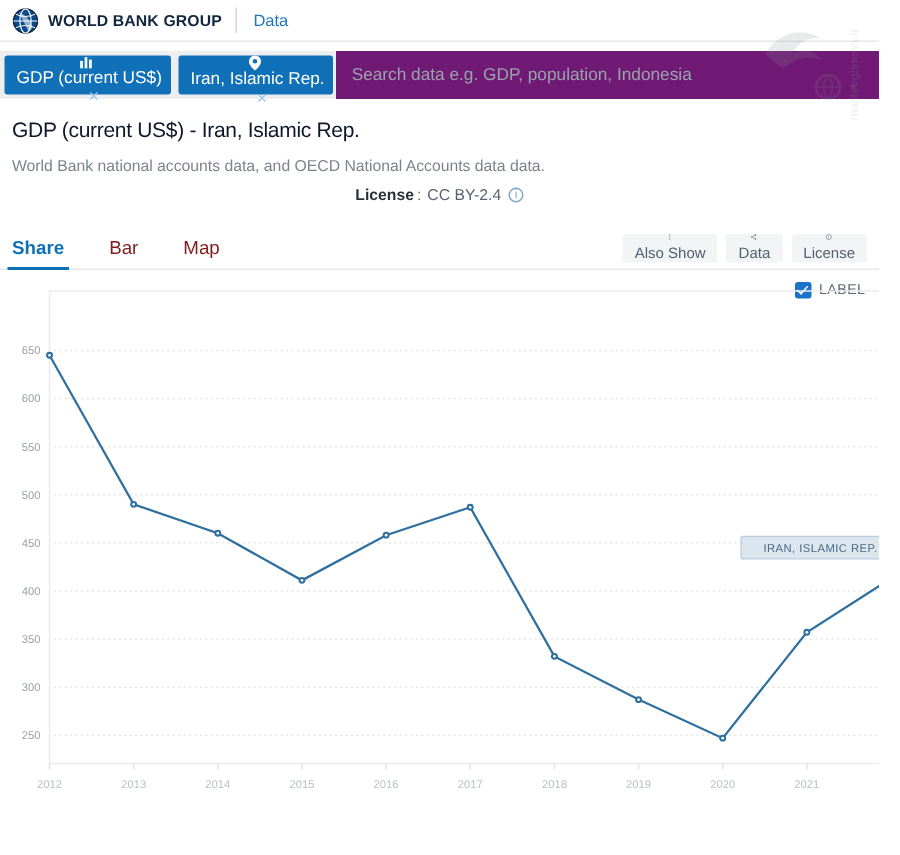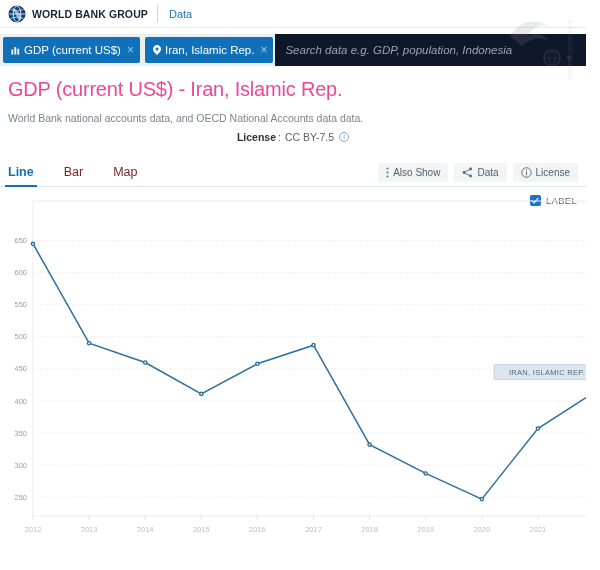--- a/index.html
+++ b/index.html
@@ -58,46 +58,46 @@
     display: flex;
     align-items: center;
     background: #1071b9;
     color: #ffffff;
     font-size: 11.5px;
     padding: 0 6px 0 8px;
     margin: 3px 2px 3px 3px;
     border-radius: 2px;
     white-space: nowrap;
     height: 26px;
+    flex-direction: column;
   }
   .chip .chip-ico { margin-right: 4px; display: flex; align-items: center; }
   .chip .chip-x {
     margin-left: 6px;
     font-size: 12px;
     color: #9dc8e8;
     line-height: 1;
   }
   .search-field {
     flex: 1 1 auto;
     display: flex;
     align-items: center;
     padding-left: 10px;
     font-size: 11.5px;
     color: #9aa3ac;
-    background: #0f172a;
+    background: #701a75;
     white-space: nowrap;
     overflow: hidden;
-    font-style: italic;
   }
 
   
   .titleblock { padding: 12px 8px 0 8px; }
   .page-title {
-    font-size: 20px;
-    color: #ec4899;
+    font-size: 14px;
+    color: #0f172a;
     font-weight: normal;
     margin: 0 0 11px 0;
     letter-spacing: -.2px;
   }
   .source-line {
     font-size: 10.5px;
     color: #7b848d;
     margin: 0 0 7px 0;
   }
   .license-line {
@@ -158,20 +158,21 @@
     display: flex;
     align-items: center;
     gap: 4px;
     background: #f2f4f5;
     color: #54606d;
     font-size: 10px;
     height: 19px;
     padding: 0 8px;
     border-radius: 2px;
     white-space: nowrap;
+    flex-direction: column;
   }
 
   
   .chartwrap {
     position: relative;
     height: 360px;
     padding: 0;
     text-align: center;
   }
   .label-toggle {
@@ -290,27 +291,27 @@
 
     <div class="search-field" placeholder="Search data e.g. GDP, population, Indonesia">Search data e.g. GDP, population, Indonesia</div>
   </div>
 
   <div class="titleblock">
     <h1 class="page-title">GDP (current US$) - Iran, Islamic Rep.</h1>
     <div class="source-line">World Bank national accounts data, and OECD National Accounts data data.</div>
     <div class="license-line">
       <b>License</b>
       <span>:</span>
-      <span style="margin-left:4px">CC BY-7.5</span>
+      <span style="margin-left:4px">CC BY-2.4</span>
       <span class="info-circle">i</span>
     </div>
   </div>
 
   <div class="tabbar">
-    <div class="tab active">Line</div>
+    <div class="tab active">Share</div>
     <div class="tab">Bar</div>
     <div class="tab">Map</div>
 
     <div class="tab-actions">
       <div class="act-btn">
         <svg width="3" height="11" viewBox="0 0 3 11">
           <circle cx="1.5" cy="1.5" r="1.1" fill="#6b7683"></circle>
           <circle cx="1.5" cy="5.5" r="1.1" fill="#6b7683"></circle>
           <circle cx="1.5" cy="9.5" r="1.1" fill="#6b7683"></circle>
         </svg>

